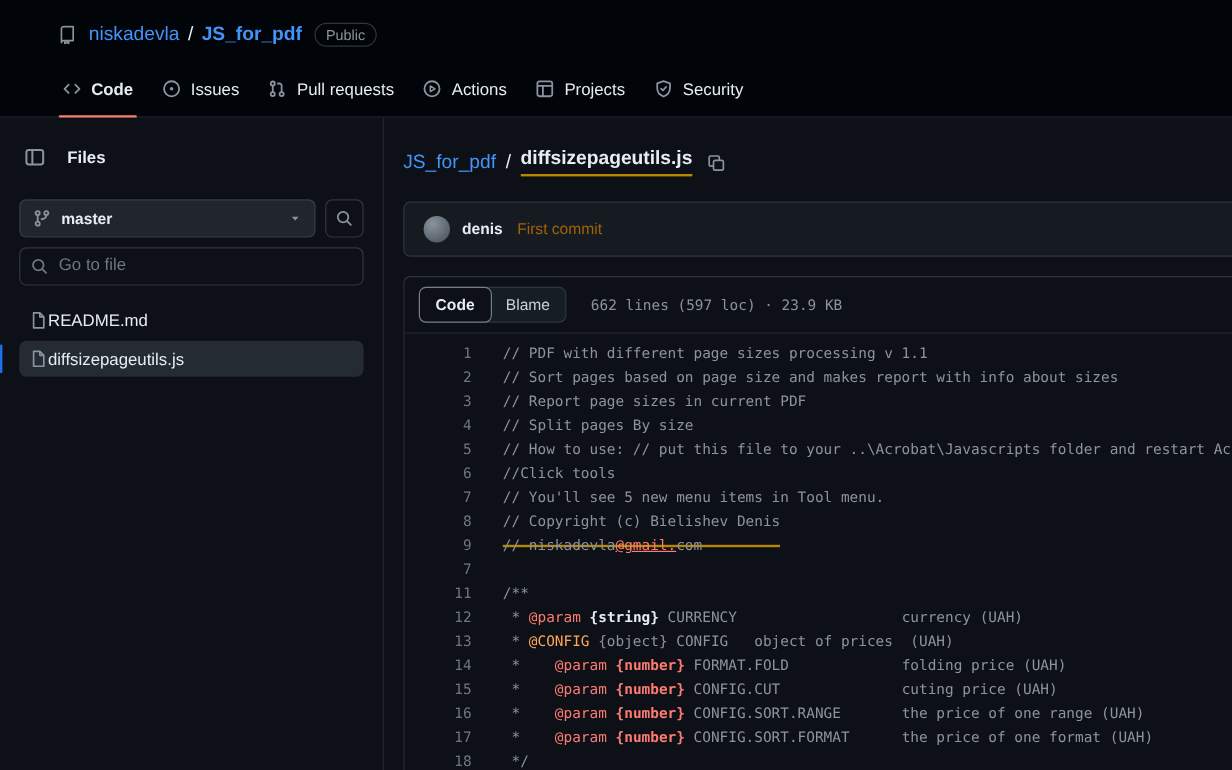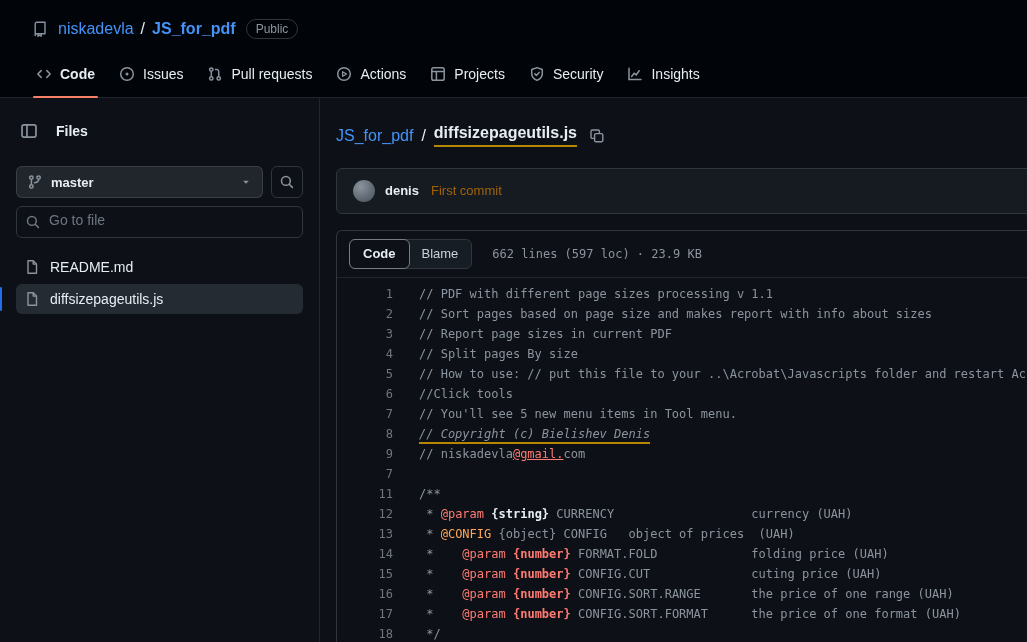--- a/index.html
+++ b/index.html
@@ -1,21 +1,21 @@
 <!DOCTYPE html>
 <html><head>
 <meta charset="utf-8">
 <style>
   * { margin:0; padding:0; box-sizing:border-box; }
   html,body { background:#0d1117; }
   body { width:1027px; height:642px; overflow:hidden; font-family:"Liberation Sans", sans-serif; color:#e6edf3; }
   .app { width:1027px; height:642px; display:flex; flex-direction:column; overflow:hidden; background:#0d1117; }
 
   
-  .top { background:#010409; padding:14px 16px 0 16px; border-bottom:1px solid #21262d; flex:0 0 auto; }
+  .top { background:#010409; padding:14px 16px 0 32px; border-bottom:1px solid #21262d; flex:0 0 auto; }
   .title-row { display:flex; align-items:center; padding-left:16px; height:30px; }
   .title-row svg { flex:0 0 auto; }
   .repo-owner { color:#4493f8; font-size:16px; margin-left:10px; text-decoration:none; cursor:pointer; }
   .title-sep { color:#e6edf3; font-size:16px; margin:0 7px; }
   .repo-name { color:#4493f8; font-size:16px; font-weight:700; text-decoration:none; cursor:pointer; }
   .badge { margin-left:10px; border:1px solid #30363d; color:#8b949e; font-size:12px; padding:2px 9px; border-radius:999px; line-height:14px; }
   .nav { display:flex; margin-top:14px; margin-left:8px; }
   .nav-item { position:relative; display:flex; align-items:center; gap:8px; padding:8px 12px 15px 12px; font-size:14px; color:#e6edf3; cursor:pointer; }
   .nav-item .lbl { white-space:nowrap; }
   .nav-item.active .lbl { font-weight:600; }
@@ -33,21 +33,21 @@
   .branch-name { font-size:13px; font-weight:600; color:#e6edf3; }
   .branch-caret { margin-left:auto; display:flex; }
   .icon-btn { width:32px; height:32px; flex:0 0 32px; border:1px solid #30363d; border-radius:6px; display:flex; align-items:center; justify-content:center; background:transparent; cursor:pointer; }
 
   .goto { position:relative; margin-top:8px; }
   .goto input { width:100%; height:32px; background:#0d1117; border:1px solid #30363d; border-radius:6px; color:#e6edf3; font-size:14px; padding:0 10px 4px 32px; font-family:"Liberation Sans",sans-serif; }
   .goto input::placeholder { color:#6e7681; }
   .goto .mag { position:absolute; left:9px; top:8px; }
 
   .tree { margin-top:14px; display:flex; flex-direction:column; gap:2px; }
-  .tree-row { position:relative; height:30px; display:flex; align-items:center; gap:10px; padding:0 8px; border-radius:6px; font-size:14px; color:#e6edf3; cursor:pointer; }
+  .tree-row { position:relative; height:30px; display:flex; align-items:center; gap:0; padding:0 8px; border-radius:6px; font-size:14px; color:#e6edf3; cursor:pointer; }
   .tree-row.selected { background:#252b32; }
   .tree-row.selected::before { content:""; position:absolute; left:-16px; top:50%; transform:translateY(-50%); width:2px; height:24px; background:#1f6feb; border-radius:2px; }
 
   
   .main { flex:1 1 auto; min-width:0; padding:26px 0 0 16px; display:flex; flex-direction:column; }
   .breadcrumb { display:flex; align-items:center; font-size:16px; height:24px; }
   .bc-repo { color:#4493f8; cursor:pointer; text-decoration:none; }
   .bc-sep { color:#e6edf3; margin:0 8px; }
   .bc-file { font-weight:600; color:#e6edf3; border-bottom:2px solid #b88700; padding-bottom:3px; }
   .bc-copy { margin-left:12px; display:flex; cursor:pointer; }
@@ -68,21 +68,21 @@
   .code-row { display:flex; height:20px; line-height:20px; white-space:pre; }
   .ln { flex:0 0 56px; text-align:right; color:#6e7681; cursor:pointer; }
   .lc { padding-left:26px; color:#e6edf3; }
 
   
   .cm  { color:#8b949e; }
   .kw  { color:#ff7b72; }
   .kwb { color:#ff7b72; font-weight:700; }
   .or  { color:#ffa657; }
   .ty  { color:#e6edf3; font-weight:700; }
-  .gold { border-bottom:2px solid #b88700; padding-bottom:1px;font-style:italic; }
+  .gold { border-bottom:2px solid #b88700; padding-bottom:13px; }
   .ru { text-decoration:underline; }
 
   svg { display:block; }
 </style>
 </head>
 <body>
 
 <div class="app">
 
   <div class="top">
@@ -155,31 +155,20 @@
       <div class="nav-item">
         <span>
             <svg width="16" height="16" viewBox="0 0 16 16">
               <g fill="none" stroke="#8b949e" stroke-width="1.5" stroke-linejoin="round">
                 <path d="M8 1.6l5.3 1.9v4c0 3.3-2.1 5.6-5.3 6.9C4.8 13.1 2.7 10.8 2.7 7.5v-4z"></path>
                 <path d="M5.9 7.9l1.5 1.5 2.7-3" stroke-linecap="round"></path>
               </g>
             </svg>
           </span>
         <span class="lbl">Security</span>
-      </div>
-      <div class="nav-item">
-        <span>
-            <svg width="16" height="16" viewBox="0 0 16 16">
-              <g fill="none" stroke="#8b949e" stroke-width="1.5" stroke-linecap="round">
-                <path d="M2 2.2v11.3h12"></path>
-                <path d="M4.6 10.4l2.6-3.1 2 1.6 3-4.2"></path>
-              </g>
-            </svg>
-          </span>
-        <span class="lbl">Insights</span>
       </div>
     </div>
   </div>
 
   <div class="content">
 
     <aside class="sidebar">
       <div class="files-head">
         <span class="panel-btn">
           <svg width="18" height="18" viewBox="0 0 16 16">

